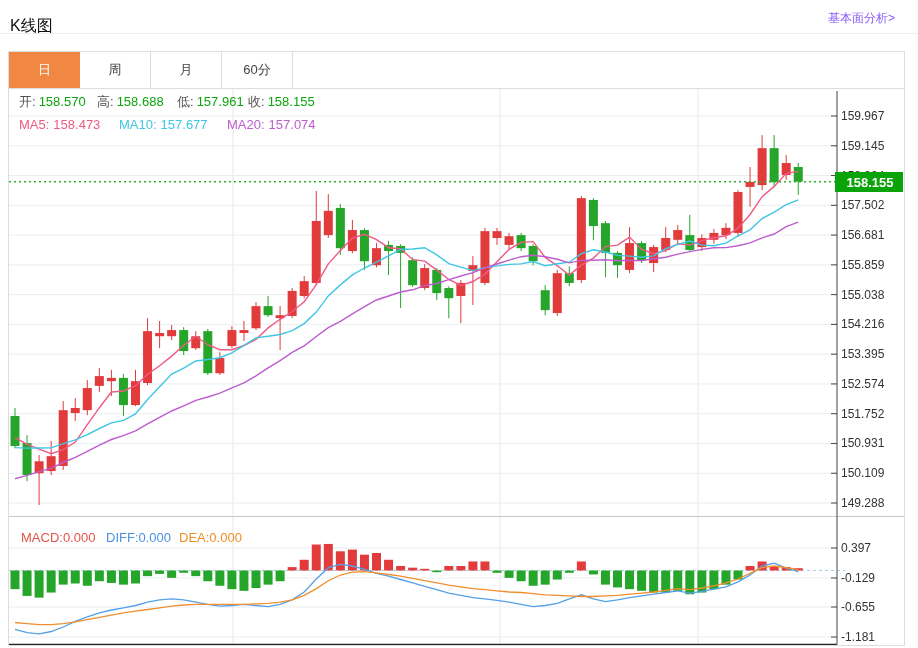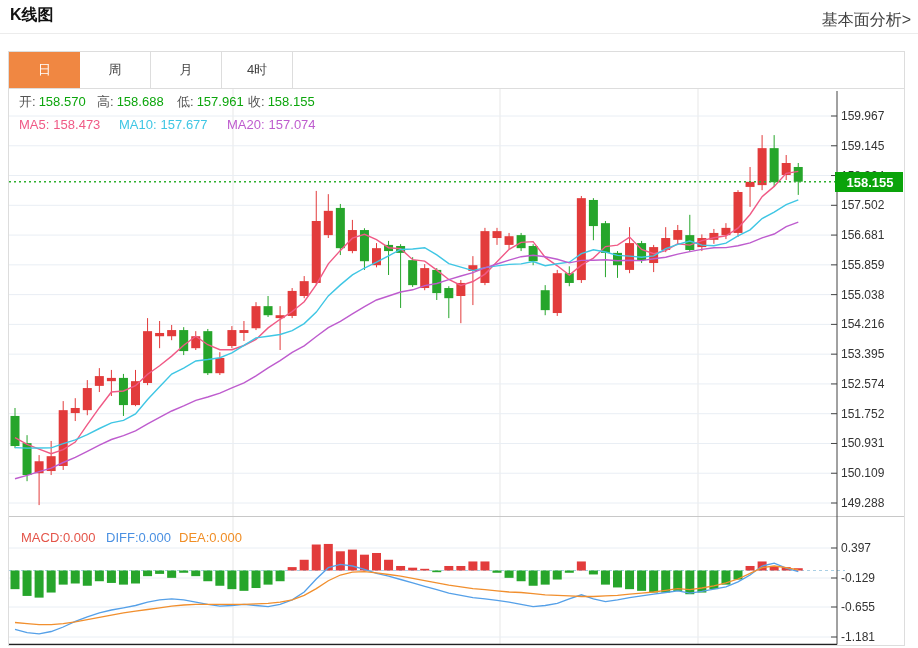--- a/index.html
+++ b/index.html
@@ -1,18 +1,18 @@
 <!DOCTYPE html>
 <html><head>
 <meta charset="utf-8">
 <style>
   html,body{margin:0;padding:0}
   body{width:918px;height:648px;background:#fff;font-family:"Liberation Sans",sans-serif;overflow:hidden;position:relative}
-  .header-title{position:absolute;left:10px;top:5px;font-size:16px;font-weight:bold;color:#111}
-  .header-link{position:absolute;right:7px;top:10px;font-size:16px;color:#404040;cursor:pointer}
+  .header-title{position:absolute;left:10px;top:16px;font-size:16px;font-weight:normal;color:#111}
+  .header-link{position:absolute;right:23px;top:10px;font-size:12px;color:#8b5cf6;cursor:pointer}
   .header-rule{position:absolute;left:0;top:33px;width:918px;height:1px;background:#ececec}
   .widget{position:absolute;left:8px;top:51px;width:895px;height:593px;border:1px solid #ddd;background:#fff}
   .tabs{display:flex;height:36px;border-bottom:1px solid #ddd}
   .tab{width:71px;line-height:36px;text-align:center;font-size:13px;color:#444;border-right:1px solid #ddd;cursor:pointer;box-sizing:border-box;background:#fff}
   .tab.active{color:#fff;border-right:none}
   svg{display:block}
   svg text{font-family:"Liberation Sans",sans-serif}
   .lb{fill:#555}
 </style>
 </head>
@@ -20,21 +20,21 @@
 
 <div class="header-title">K线图</div>
 <div class="header-link">基本面分析&gt;</div>
 <div class="header-rule"></div>
 
 <div class="widget">
   <div class="tabs" id="tabs">
       <div class="tab active" style="background: rgb(240, 135, 66);">日</div>
       <div class="tab">周</div>
       <div class="tab">月</div>
-      <div class="tab">4时</div>
+      <div class="tab">60分</div>
     </div>
 
   <svg id="chart-svg" width="895" height="556" viewBox="0 0 895 556">
     <g id="gen-grid">
         <line x1="224" y1="0" x2="224" y2="555.5" stroke="#E7E7E7"></line>
         <line x1="491" y1="0" x2="491" y2="555.5" stroke="#E7E7E7"></line>
         <line x1="689" y1="0" x2="689" y2="555.5" stroke="#E7E7E7"></line>
         <line x1="0" y1="27" x2="828" y2="27" stroke="#E9EEF4"></line>
         <line x1="822" y1="27" x2="828" y2="27" stroke="#444444"></line>
         <text x="832" y="31" font-size="12" fill="#333">159.967</text>

